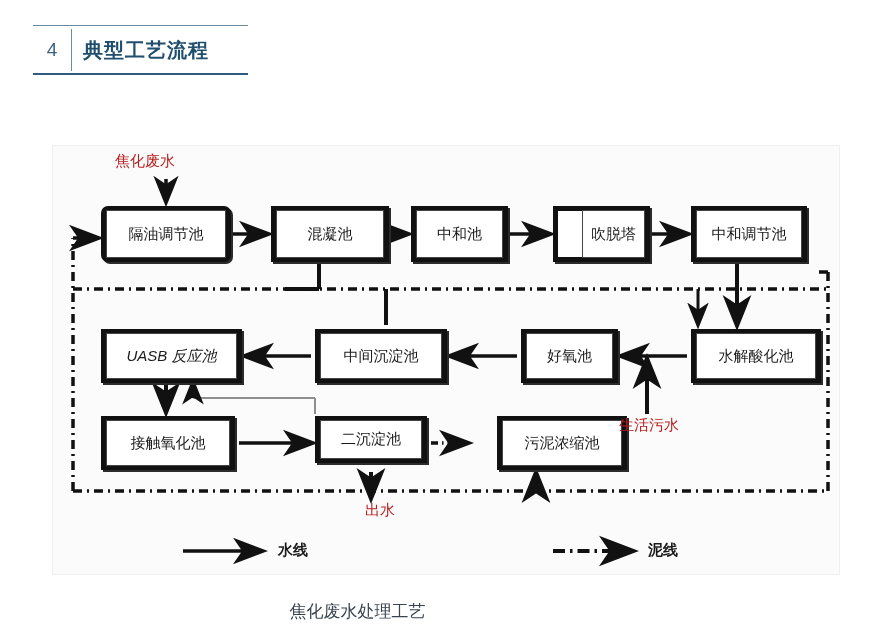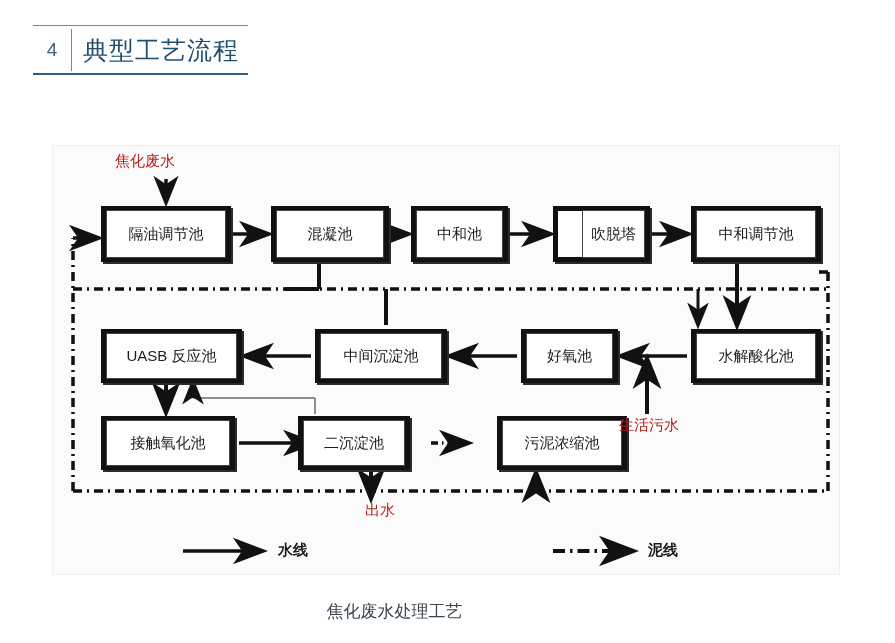--- a/index.html
+++ b/index.html
@@ -15,21 +15,21 @@
   #header .rule.bot{bottom:0;background:#2e5b7e;height:2px;}
   #header .num{
     position:absolute;left:0;top:0;width:38px;height:50px;
     display:flex;align-items:center;justify-content:center;
     font-size:19px;color:#3d6284;
   }
   #header .vline{position:absolute;left:38px;top:4px;width:1px;height:42px;background:#6d8aa3;}
   #header .htitle{
     position:absolute;left:50px;top:0;height:50px;
     display:flex;align-items:center;
-    font-size:25px;font-weight:normal;color:#1f4e6e;letter-spacing:1px;
+    font-size:20px;font-weight:bold;color:#1f4e6e;letter-spacing:1px;
   }
 
   
   #diagram{
     position:absolute;left:52px;top:145px;width:786px;height:428px;
     background:#fbfbfb;border:1px solid #efefef;
   }
   #svgwrap{position:absolute;left:0;top:0;width:786px;height:428px;}
 
   
@@ -49,21 +49,21 @@
   
   .flabel{
     position:absolute;font-size:15px;color:#b91c1c;white-space:nowrap;
   }
   
   .legend-text{position:absolute;font-size:15px;color:#1b1b1b;white-space:nowrap;font-weight:bold;}
 
   
   #caption{
     position:absolute;left:0;top:600px;width:715px;text-align:center;
-    font-size:17px;color:#3a4450;margin-left:37px;
+    font-size:17px;color:#3a4450;
   }
 </style>
 </head>
 <body>
 
 <div id="header">
   <div class="rule top"></div>
   <div class="num">4</div>
   <div class="vline"></div>
   <div class="htitle">典型工艺流程</div>
@@ -138,53 +138,53 @@
       </g>
       <line x1="140" y1="252" x2="140" y2="236" stroke="#111" stroke-width="3" marker-end="url(#ah)"></line>
     </g>
 
     <g stroke="#111" fill="none">
       <line x1="130" y1="405" x2="208" y2="405" stroke-width="3.5" marker-end="url(#ahs)"></line>
       <line x1="500" y1="405" x2="578" y2="405" stroke-width="4" stroke-dasharray="12,5,2.5,5" marker-end="url(#ahs)"></line>
     </g>
   </svg>
 
-  <div class="pbox" style="left:48px;top:60px;width:130px;height:56px;">
+  <div class="pbox" style="left:48px;top:60px;width:130px;height:56px;border-radius:7px;">
     <span class="inner">隔油调节池</span>
   </div>
   <div class="pbox" style="left:218px;top:60px;width:118px;height:56px;">
     <span class="inner">混凝池</span>
   </div>
   <div class="pbox" style="left:358px;top:60px;width:97px;height:56px;text-align:center;">
     <span class="inner">中和池</span>
   </div>
   <div class="pbox" style="left:500px;top:60px;width:97px;height:56px;padding-left:24px;">
     <span class="inner">吹脱塔</span>
   </div>
-  <div class="pbox" style="left:638px;top:60px;width:130px;height:56px;">
+  <div class="pbox" style="left:638px;top:60px;width:116px;height:56px;">
     <span class="inner">中和调节池</span>
   </div>
 
-  <div class="pbox" style="left:48px;top:183px;width:141px;height:54px;">
+  <div class="pbox" style="left:48px;top:183px;width:141px;height:54px;font-style:italic;">
     <span class="inner">UASB 反应池</span>
   </div>
   <div class="pbox" style="left:262px;top:183px;width:132px;height:54px;">
     <span class="inner">中间沉淀池</span>
   </div>
   <div class="pbox" style="left:468px;top:183px;width:97px;height:54px;">
     <span class="inner">好氧池</span>
   </div>
   <div class="pbox" style="left:638px;top:183px;width:130px;height:54px;">
     <span class="inner">水解酸化池</span>
   </div>
 
   <div class="pbox" style="left:48px;top:270px;width:134px;height:54px;justify-content:flex-end;">
     <span class="inner">接触氧化池</span>
   </div>
-  <div class="pbox" style="left:245px;top:270px;width:112px;height:54px;">
+  <div class="pbox" style="left:262px;top:270px;width:112px;height:47px;">
     <span class="inner">二沉淀池</span>
   </div>
   <div class="pbox" style="left:418px;top:270px;width:130px;height:54px;margin-left:26px;">
     <span class="inner">污泥浓缩池</span>
   </div>
 
   <div class="flabel" style="left:62px;top:6px;">焦化废水</div>
   <div class="flabel" style="left:296px;top:355px;margin-left:16px;">出水</div>
   <div class="flabel" style="left:566px;top:270px;">生活污水</div>
 

